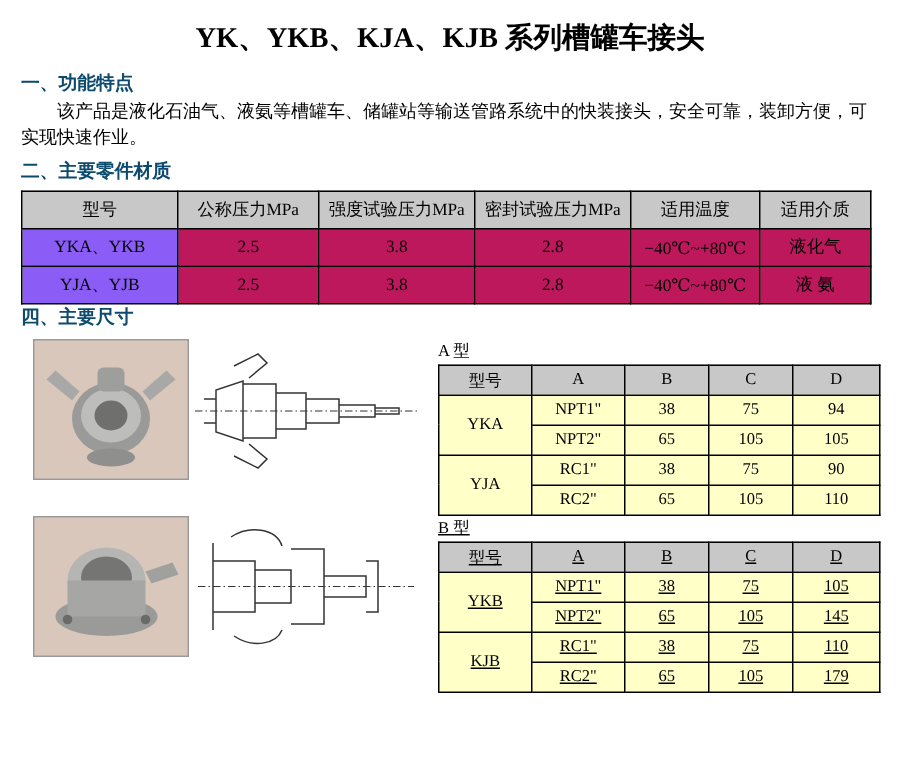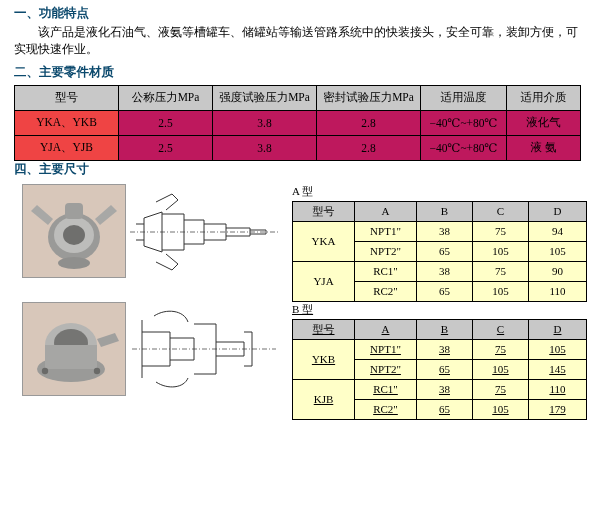--- a/index.html
+++ b/index.html
@@ -70,21 +70,21 @@
     font-weight: normal;
   }
   table.spec thead th {
     background: #c8c8c8;
     font-size: 11.5px;
   }
   table.spec tbody td {
     background: #be185d;
   }
   table.spec tbody tr td:first-child {
-    background: #ef4444;
+    background: #8b5cf6;
   }
 
   
   .dims {
     position: relative;
     margin-top: 6px;
   }
   .photo {
     width: 102px;
     height: 92px;
@@ -145,20 +145,21 @@
     display: flex;
     align-items: flex-start;
   }
   .svgbox { display:block; }
 </style>
 </head>
 <body>
 
 <div class="page">
 
+  <div class="title">YK、YKB、KJA、KJB 系列槽罐车接头</div>
 
   <div class="section-head">一、功能特点</div>
   <div class="body-text">
     <span class="indent">该产品是液化石油气、液氨等槽罐车、储罐站等输送管路系统中的快装接头，安全可靠，装卸方便，可实现快速作业。</span>
   </div>
 
   <div class="section-head">二、主要零件材质</div>
 
 
   <table class="spec">

